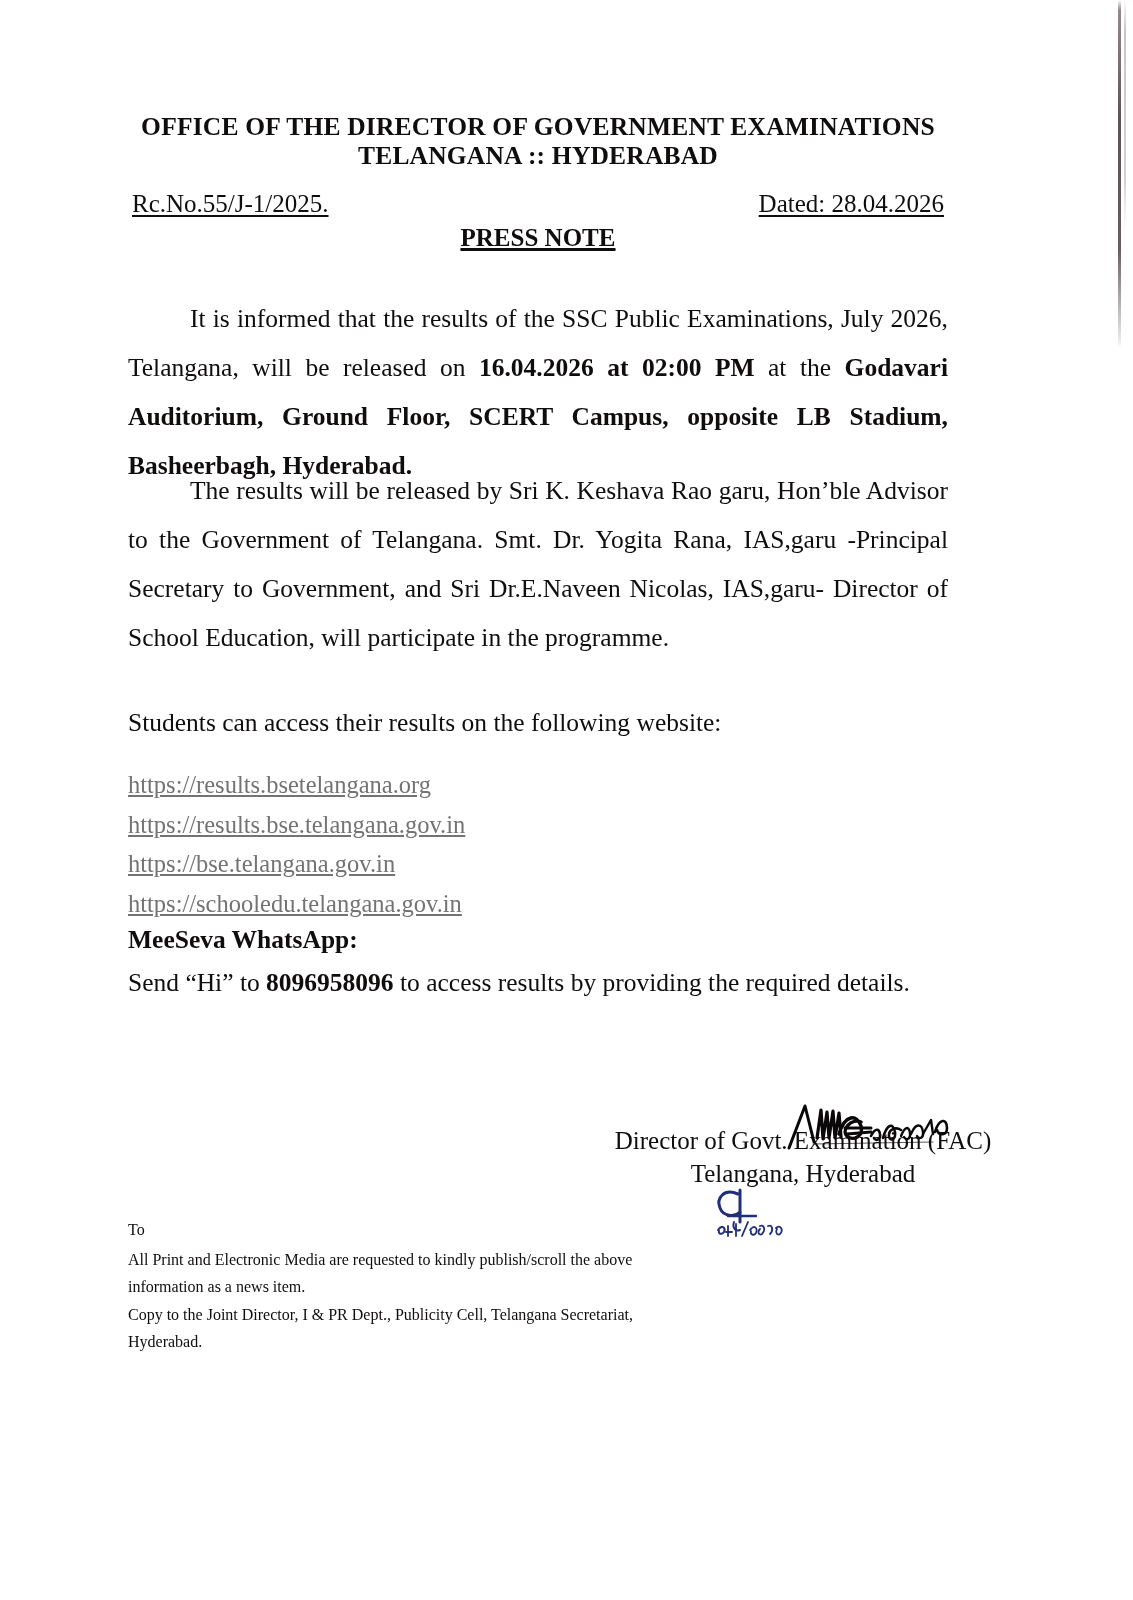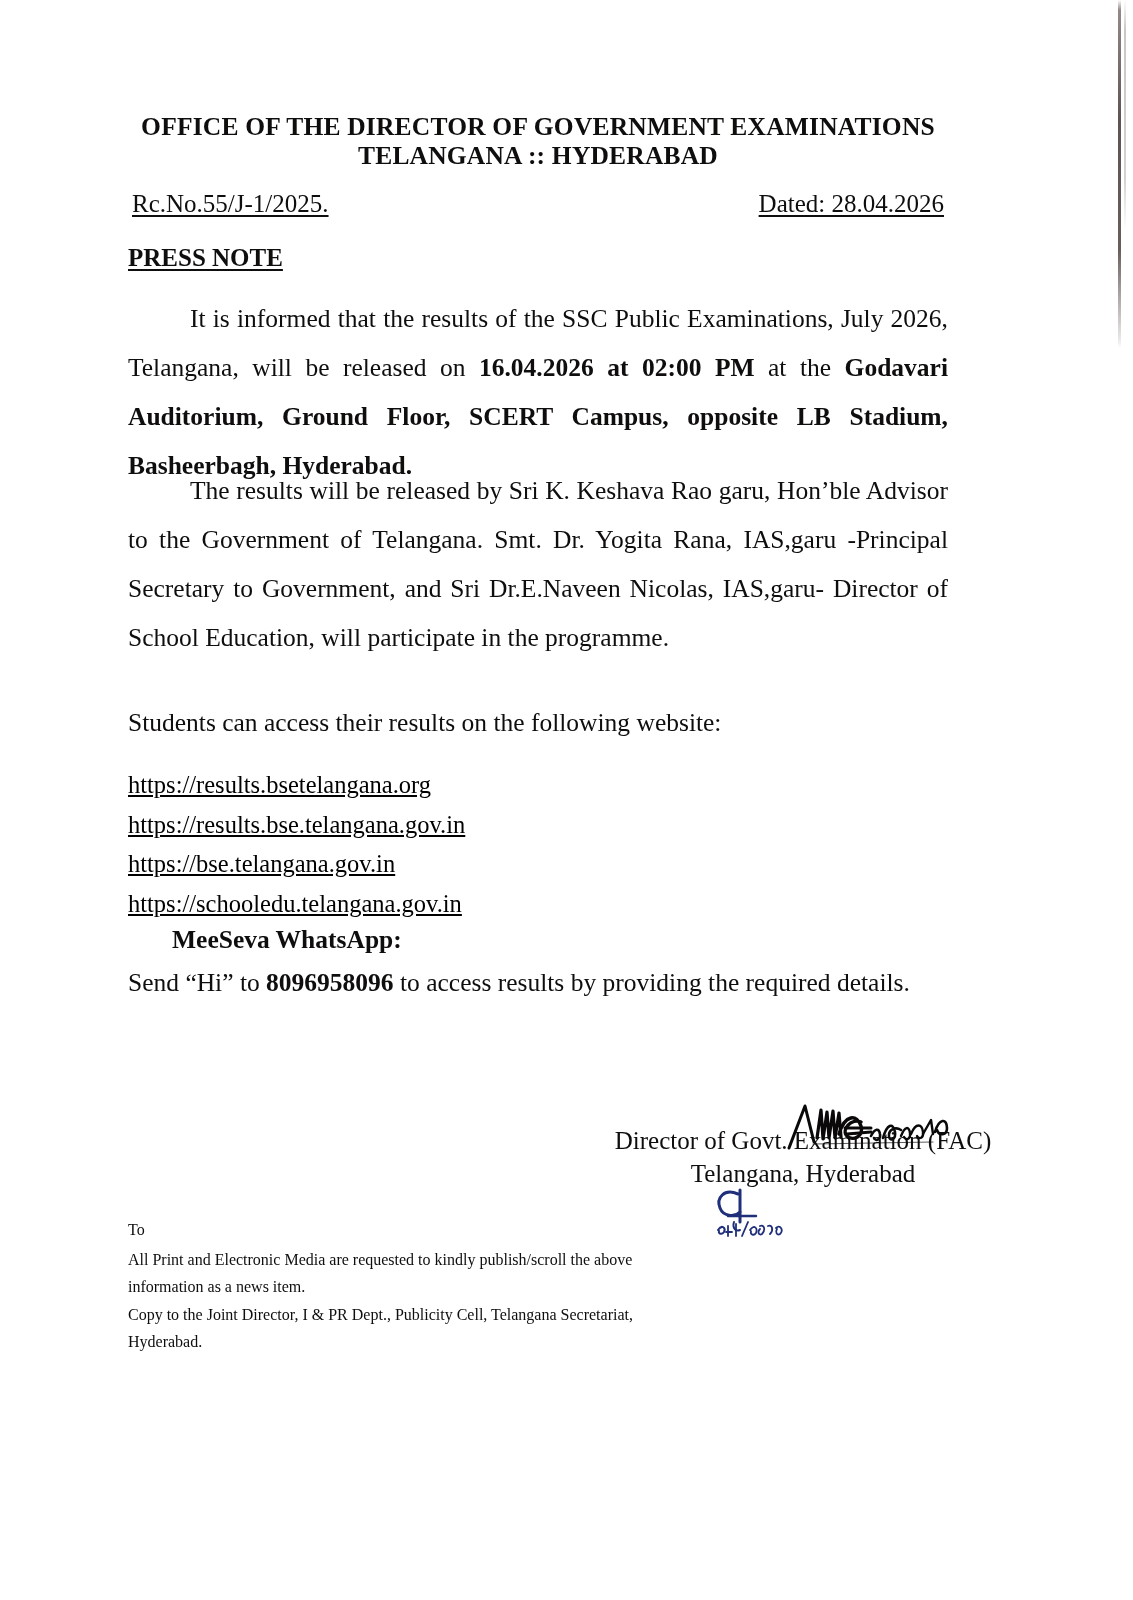--- a/index.html
+++ b/index.html
@@ -84,25 +84,26 @@
     position: absolute;
     right: 4px; top: 190px;
     font-size: 25px;
     text-decoration: underline;
     text-underline-offset: 3px;
     margin-left: 24px;
   }
 
   .press-note {
     position: absolute;
-    left: 0; top: 244px;
-    width: 820px;
-    text-align: left;
+    left: 0; top: 224px;
+    width: 820px;
+    text-align: center;
     font-size: 25px;
     font-weight: bold;
+    text-decoration: underline;
   }
   .press-note span {
     text-decoration: underline;
     text-underline-offset: 3px;
   }
 
   .para {
     position: absolute;
     width: 820px;
     font-size: 25.5px;
@@ -125,33 +126,32 @@
   }
   #p3 { left: 0; top: 703px; }
 
   .links {
     position: absolute;
     left: 0; top: 765px;
     font-size: 24.5px;
     line-height: 39.5px;
   }
   .links a {
-    color: #000000;
+    color: #737373;
     text-decoration: underline;
     text-underline-offset: 2px;
     display: block;
     width: fit-content;
   }
 
   .meeseva {
     position: absolute;
     left: 0; top: 925px;
     font-size: 25.5px;
     font-weight: bold;
-    margin-left: 44px;
   }
   #p4 {
     position: absolute;
     left: 0; top: 963px;
     width: 800px;
     font-size: 25.5px;
     line-height: 40px;
   }
   #p4 b { font-weight: bold; }
 

